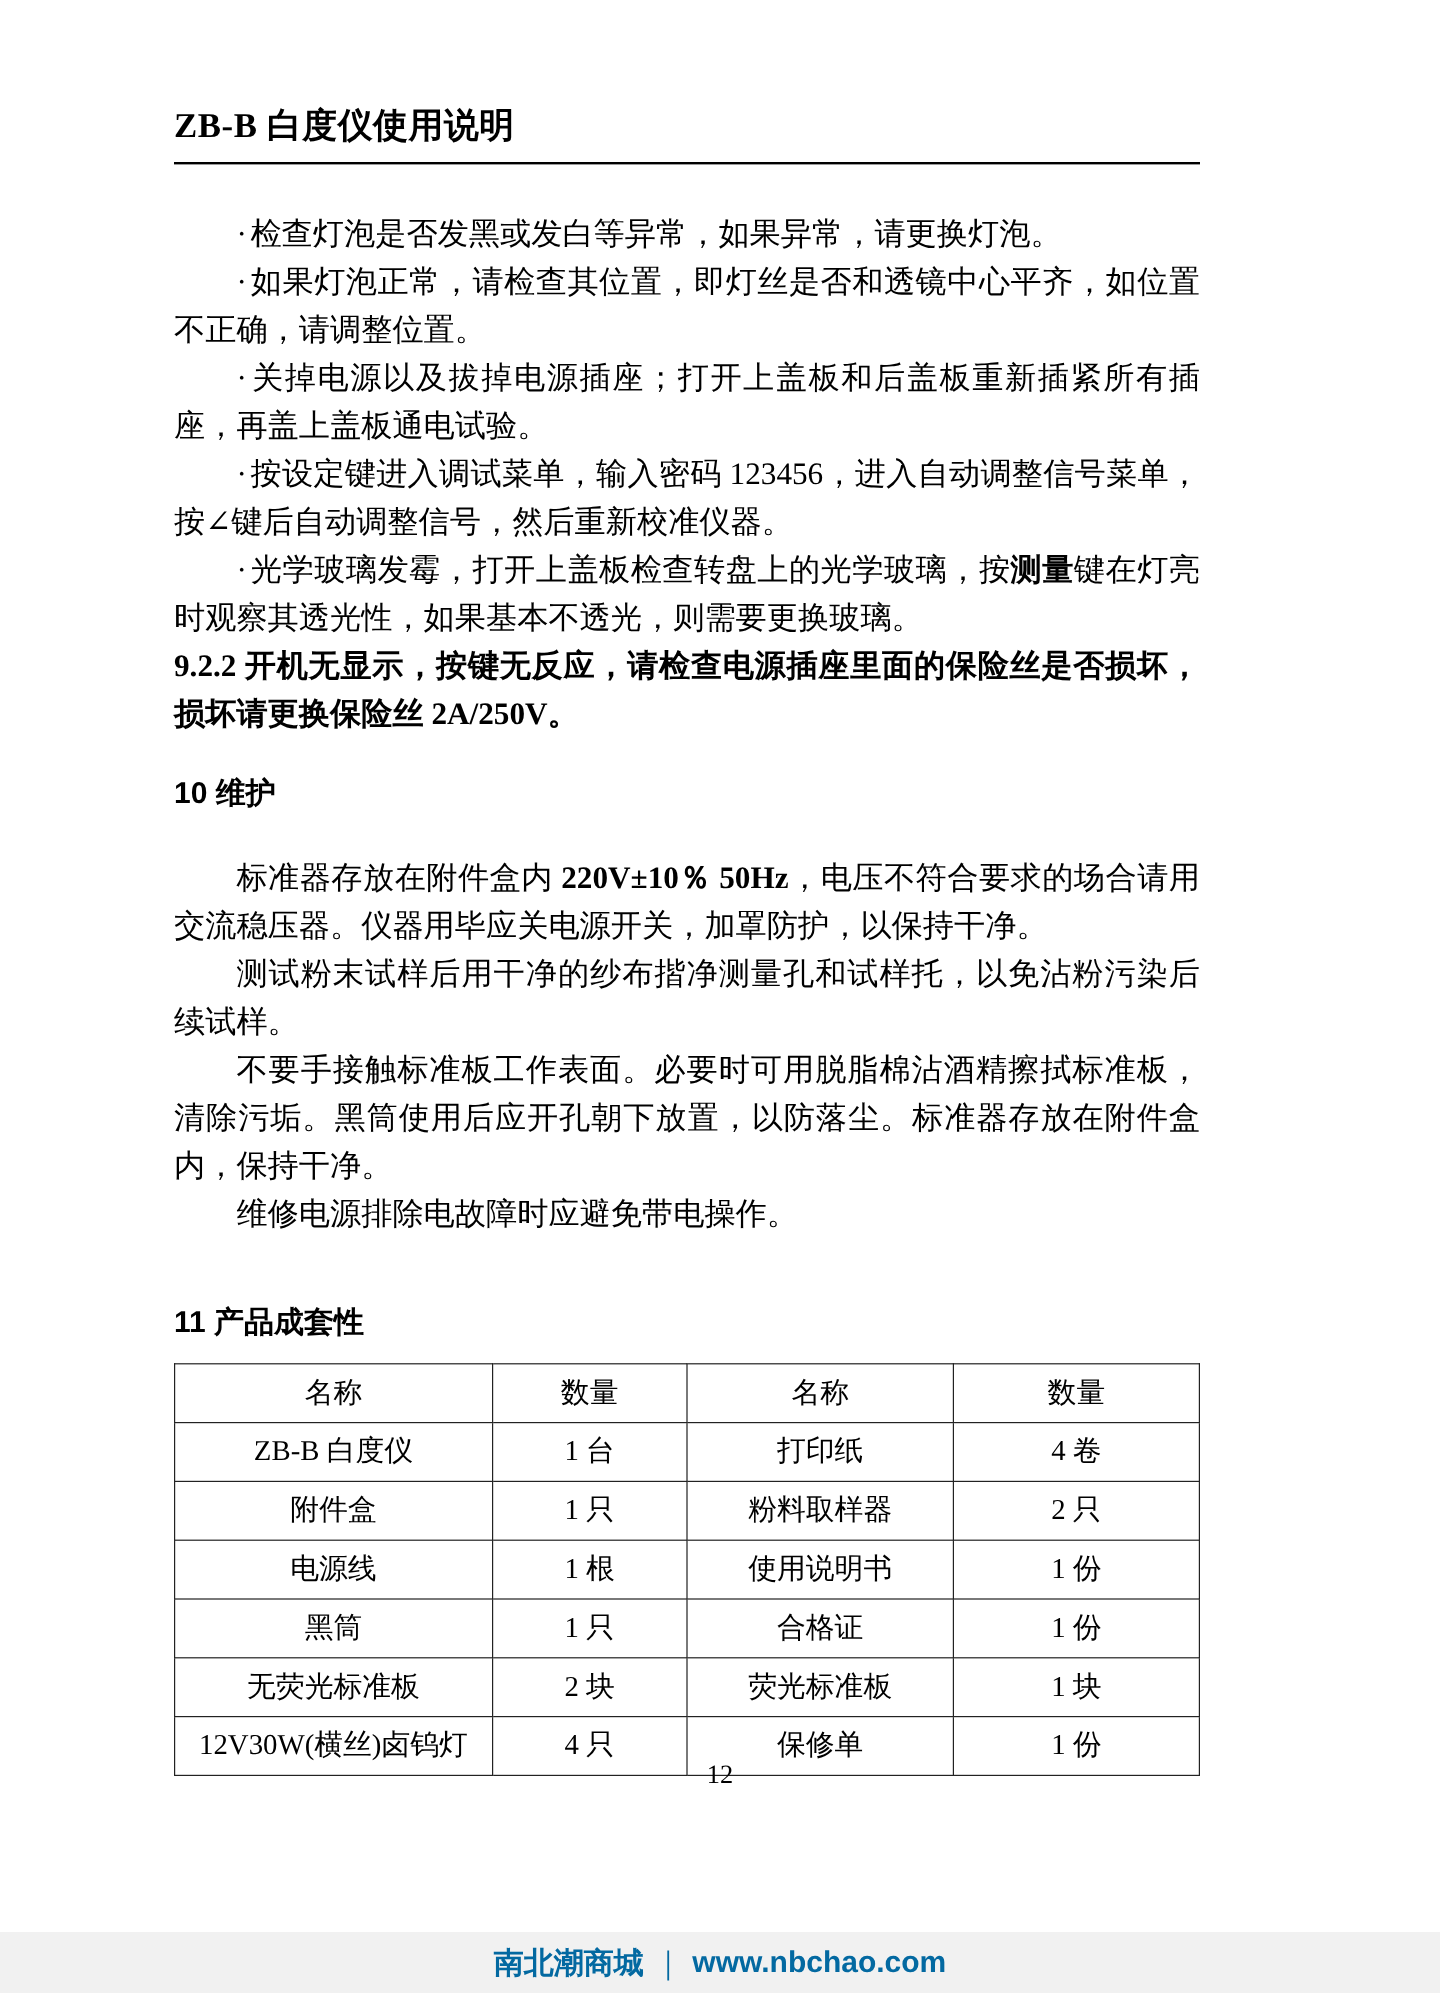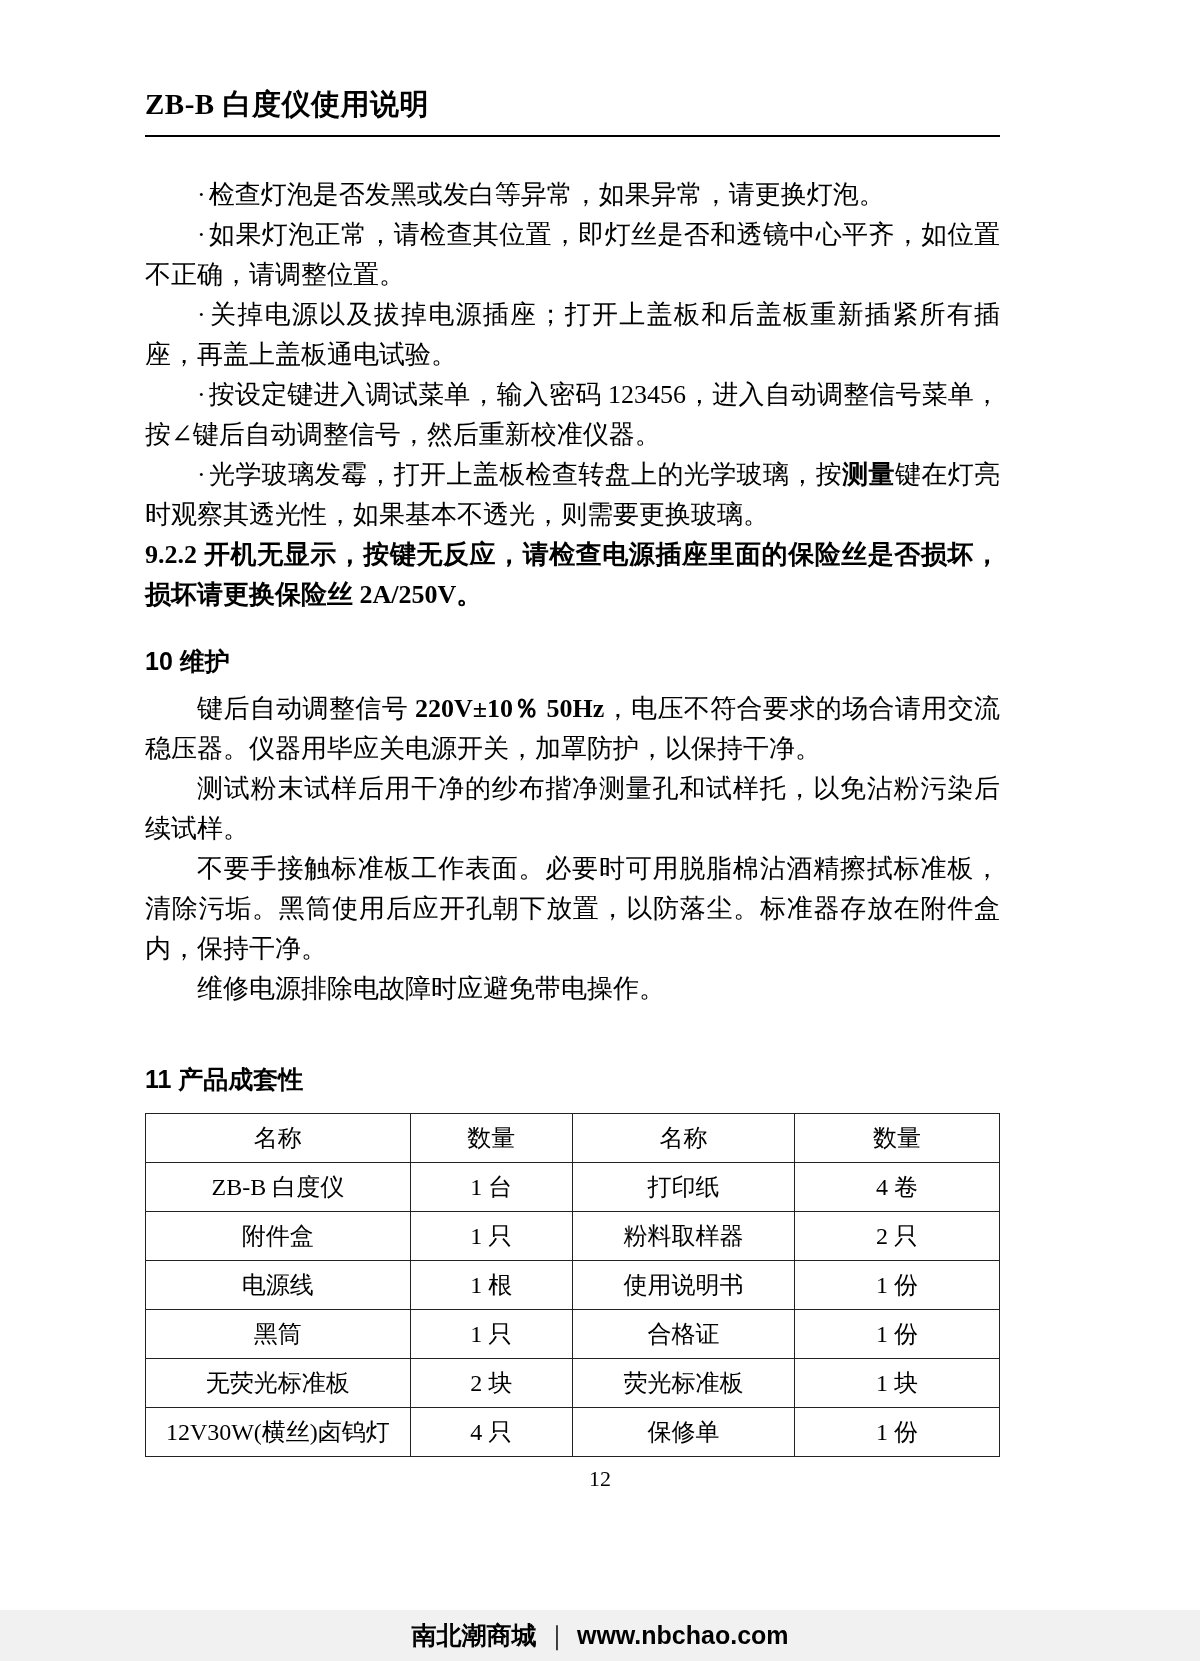--- a/index.html
+++ b/index.html
@@ -44,21 +44,21 @@
   .h922 {
     font-weight: bold;
     text-indent: 0;
   }
   .sec-heading {
     font-family: "Liberation Sans", "DejaVu Sans", sans-serif;
     font-size: 25px;
     font-weight: bold;
     text-indent: 0;
     margin-top: 26px;
-    margin-bottom: 8px;
+    margin-bottom: 31px;
   }
   .sec-heading-11 {
     margin-top: 50px;
     margin-bottom: 10px;
   }
   table.parts {
     border-collapse: collapse;
     width: 100%;
     margin-top: 14px;
     font-size: 24px;
@@ -122,21 +122,21 @@
       <p class="bullet"><span class="bmark">·</span><span>关掉电源以及拔掉电源插座；打开上盖板和后盖板重新插紧所有插座，再盖上盖板通电试验。</span></p>
 
       <p class="bullet"><span class="bmark">·</span><span>按设定键进入调试菜单，输入密码 123456，进入自动调整信号菜单，按∠键后自动调整信号，然后重新校准仪器。</span></p>
 
       <p class="bullet"><span class="bmark">·</span><span>光学玻璃发霉，打开上盖板检查转盘上的光学玻璃，按</span><b>测量</b><span>键在灯亮时观察其透光性，如果基本不透光，则需要更换玻璃。</span></p>
 
       <p class="h922">9.2.2 开机无显示，按键无反应，请检查电源插座里面的保险丝是否损坏，损坏请更换保险丝 2A/250V。</p>
 
       <p class="sec-heading">10 维护</p>
 
-      <p class="indent"><span>键后自动调整信号 </span><b>220V±10％ 50Hz</b><span>，电压不符合要求的场合请用交流稳压器。仪器用毕应关电源开关，加罩防护，以保持干净。</span></p>
+      <p class="indent"><span>标准器存放在附件盒内 </span><b>220V±10％ 50Hz</b><span>，电压不符合要求的场合请用交流稳压器。仪器用毕应关电源开关，加罩防护，以保持干净。</span></p>
 
       <p class="indent">测试粉末试样后用干净的纱布揩净测量孔和试样托，以免沾粉污染后续试样。</p>
 
       <p class="indent">不要手接触标准板工作表面。必要时可用脱脂棉沾酒精擦拭标准板，清除污垢。黑筒使用后应开孔朝下放置，以防落尘。标准器存放在附件盒内，保持干净。</p>
 
 
       <p class="indent">维修电源排除电故障时应避免带电操作。</p>
 
       <p class="sec-heading sec-heading-11">11 产品成套性</p>
 
@@ -191,18 +191,18 @@
           <td>1 份</td>
         </tr>
       </tbody>
         </table>
 
     </div>
   </div>
 
   <div class="page-number">12</div>
 
-  <div class="footer" style="background: rgb(241, 241, 241); color: #000000;">
+  <div class="footer" style="background: rgb(241, 241, 241); color: #0369a1;">
     <span>南北潮商城</span>
       <span class="sep">｜</span>
       <span>www.nbchao.com</span>
   </div>
 </div>
 
 </body></html>

